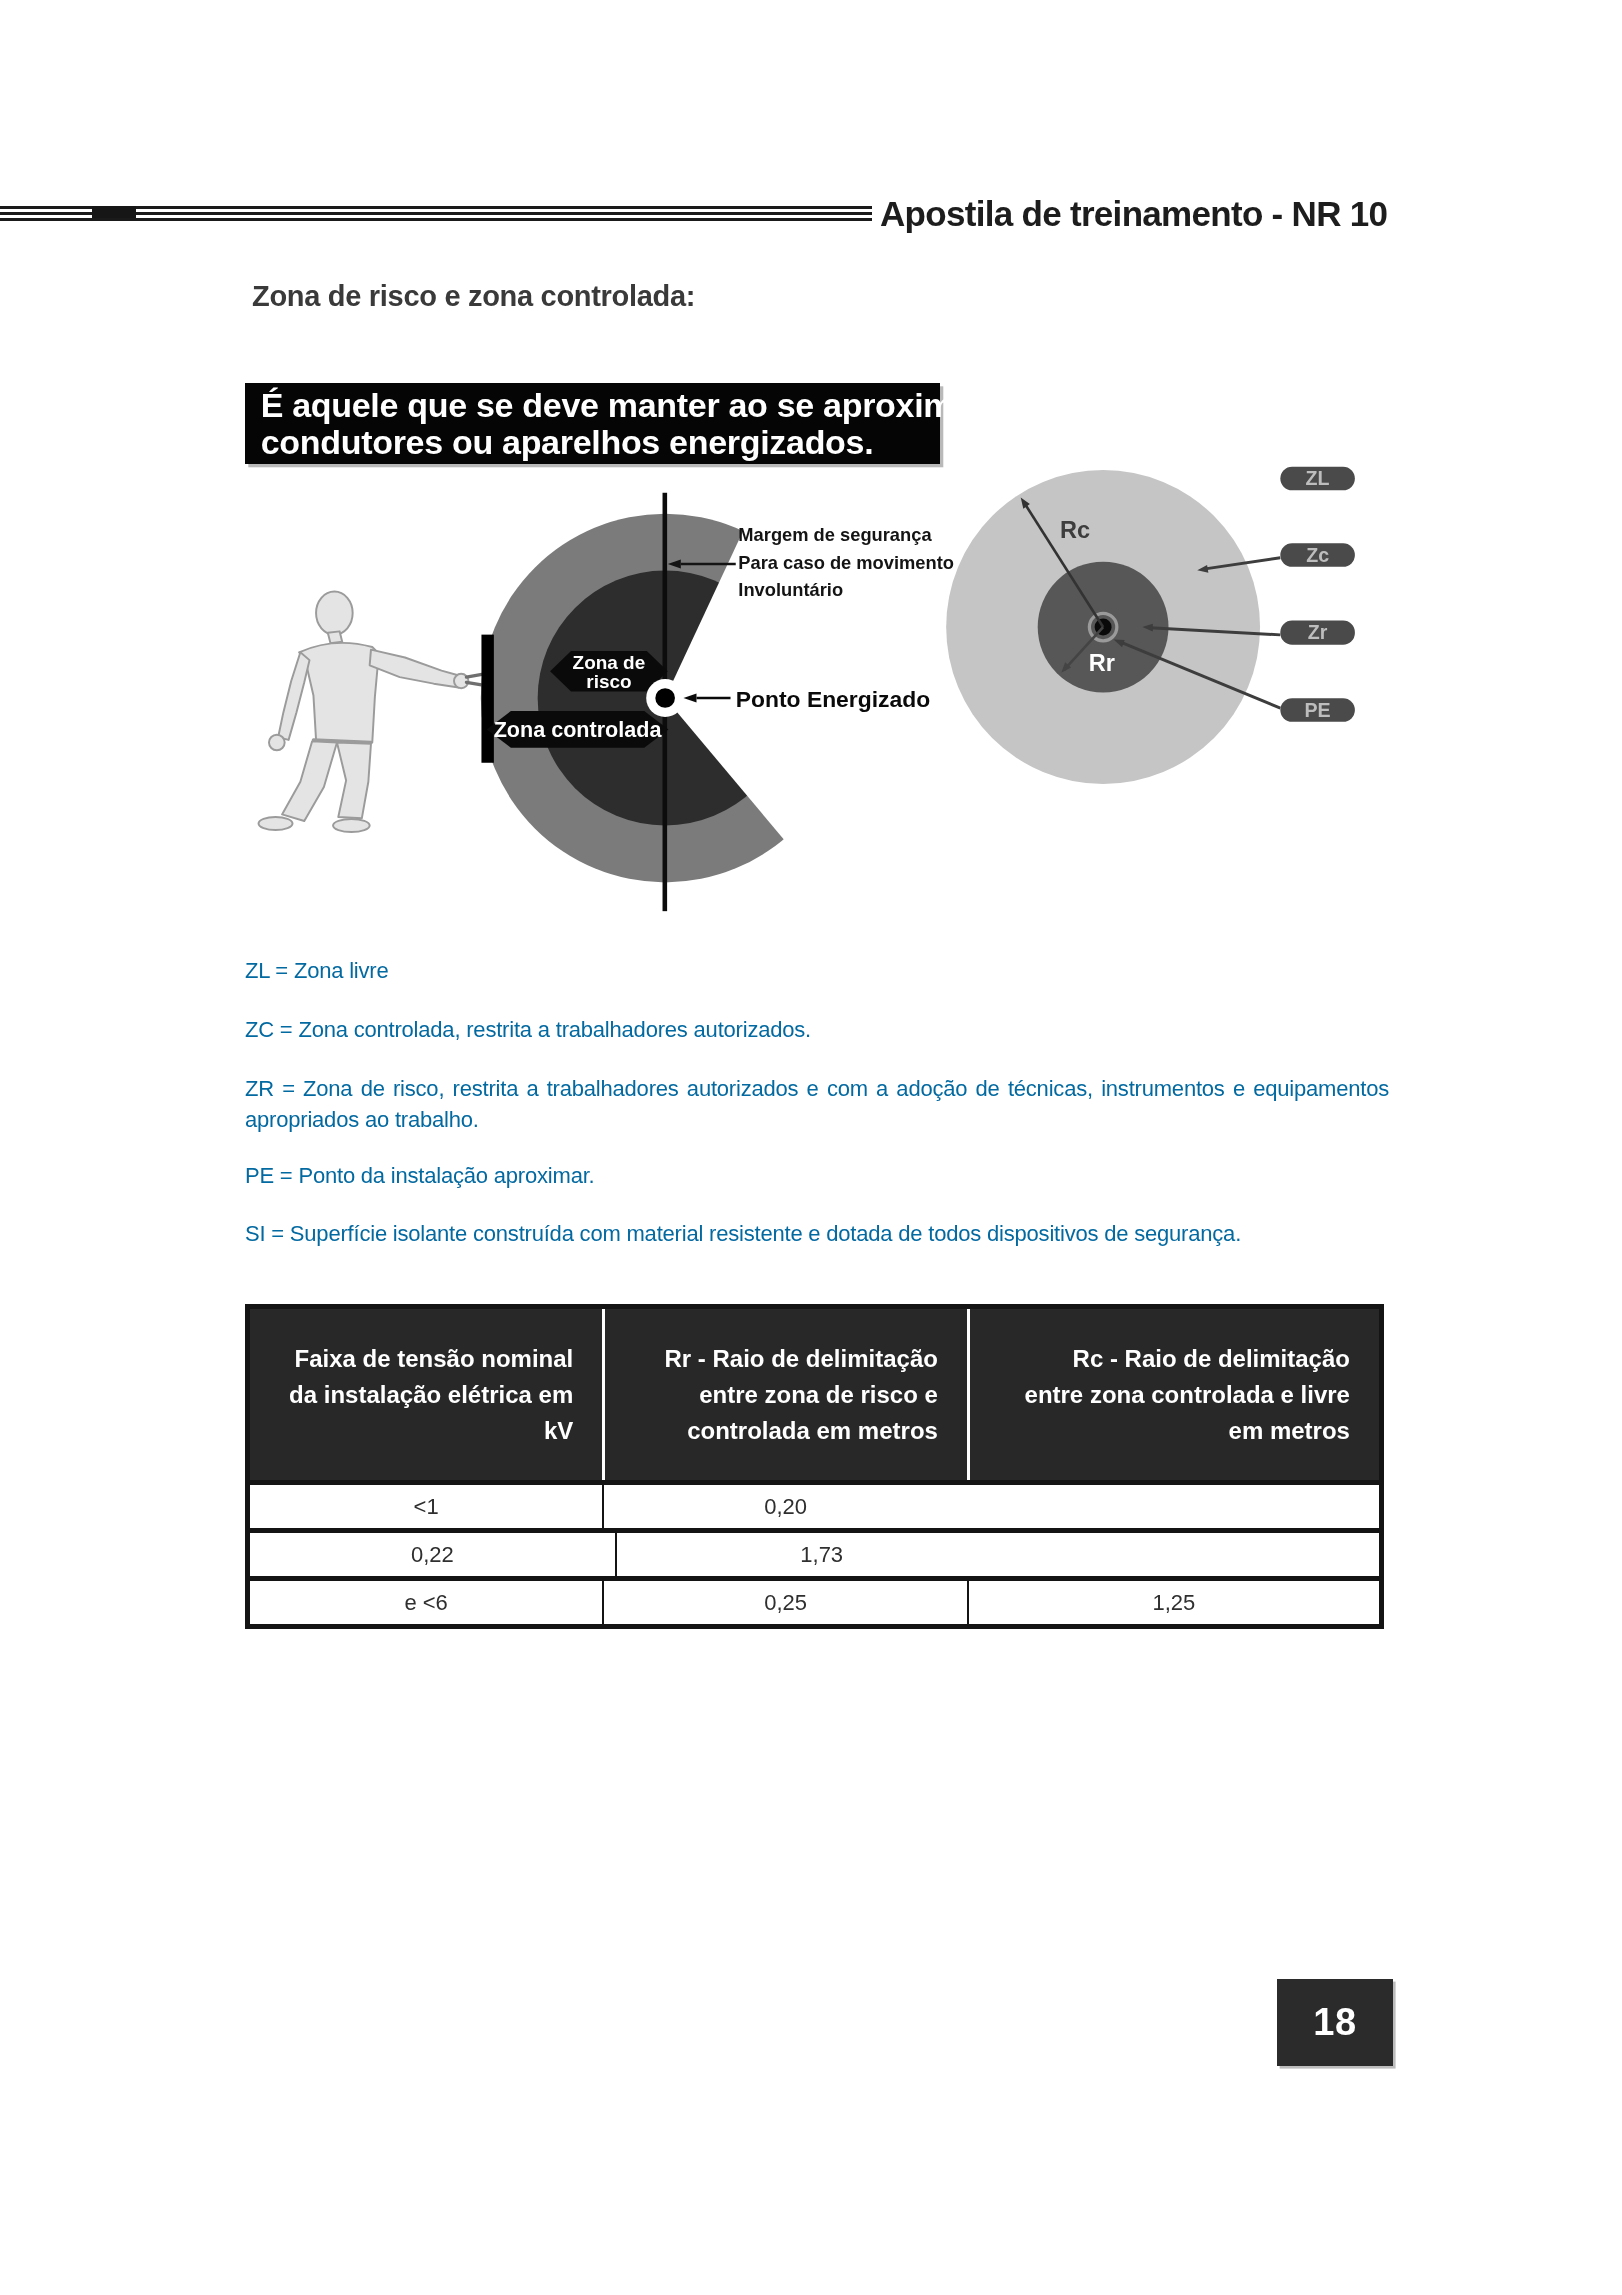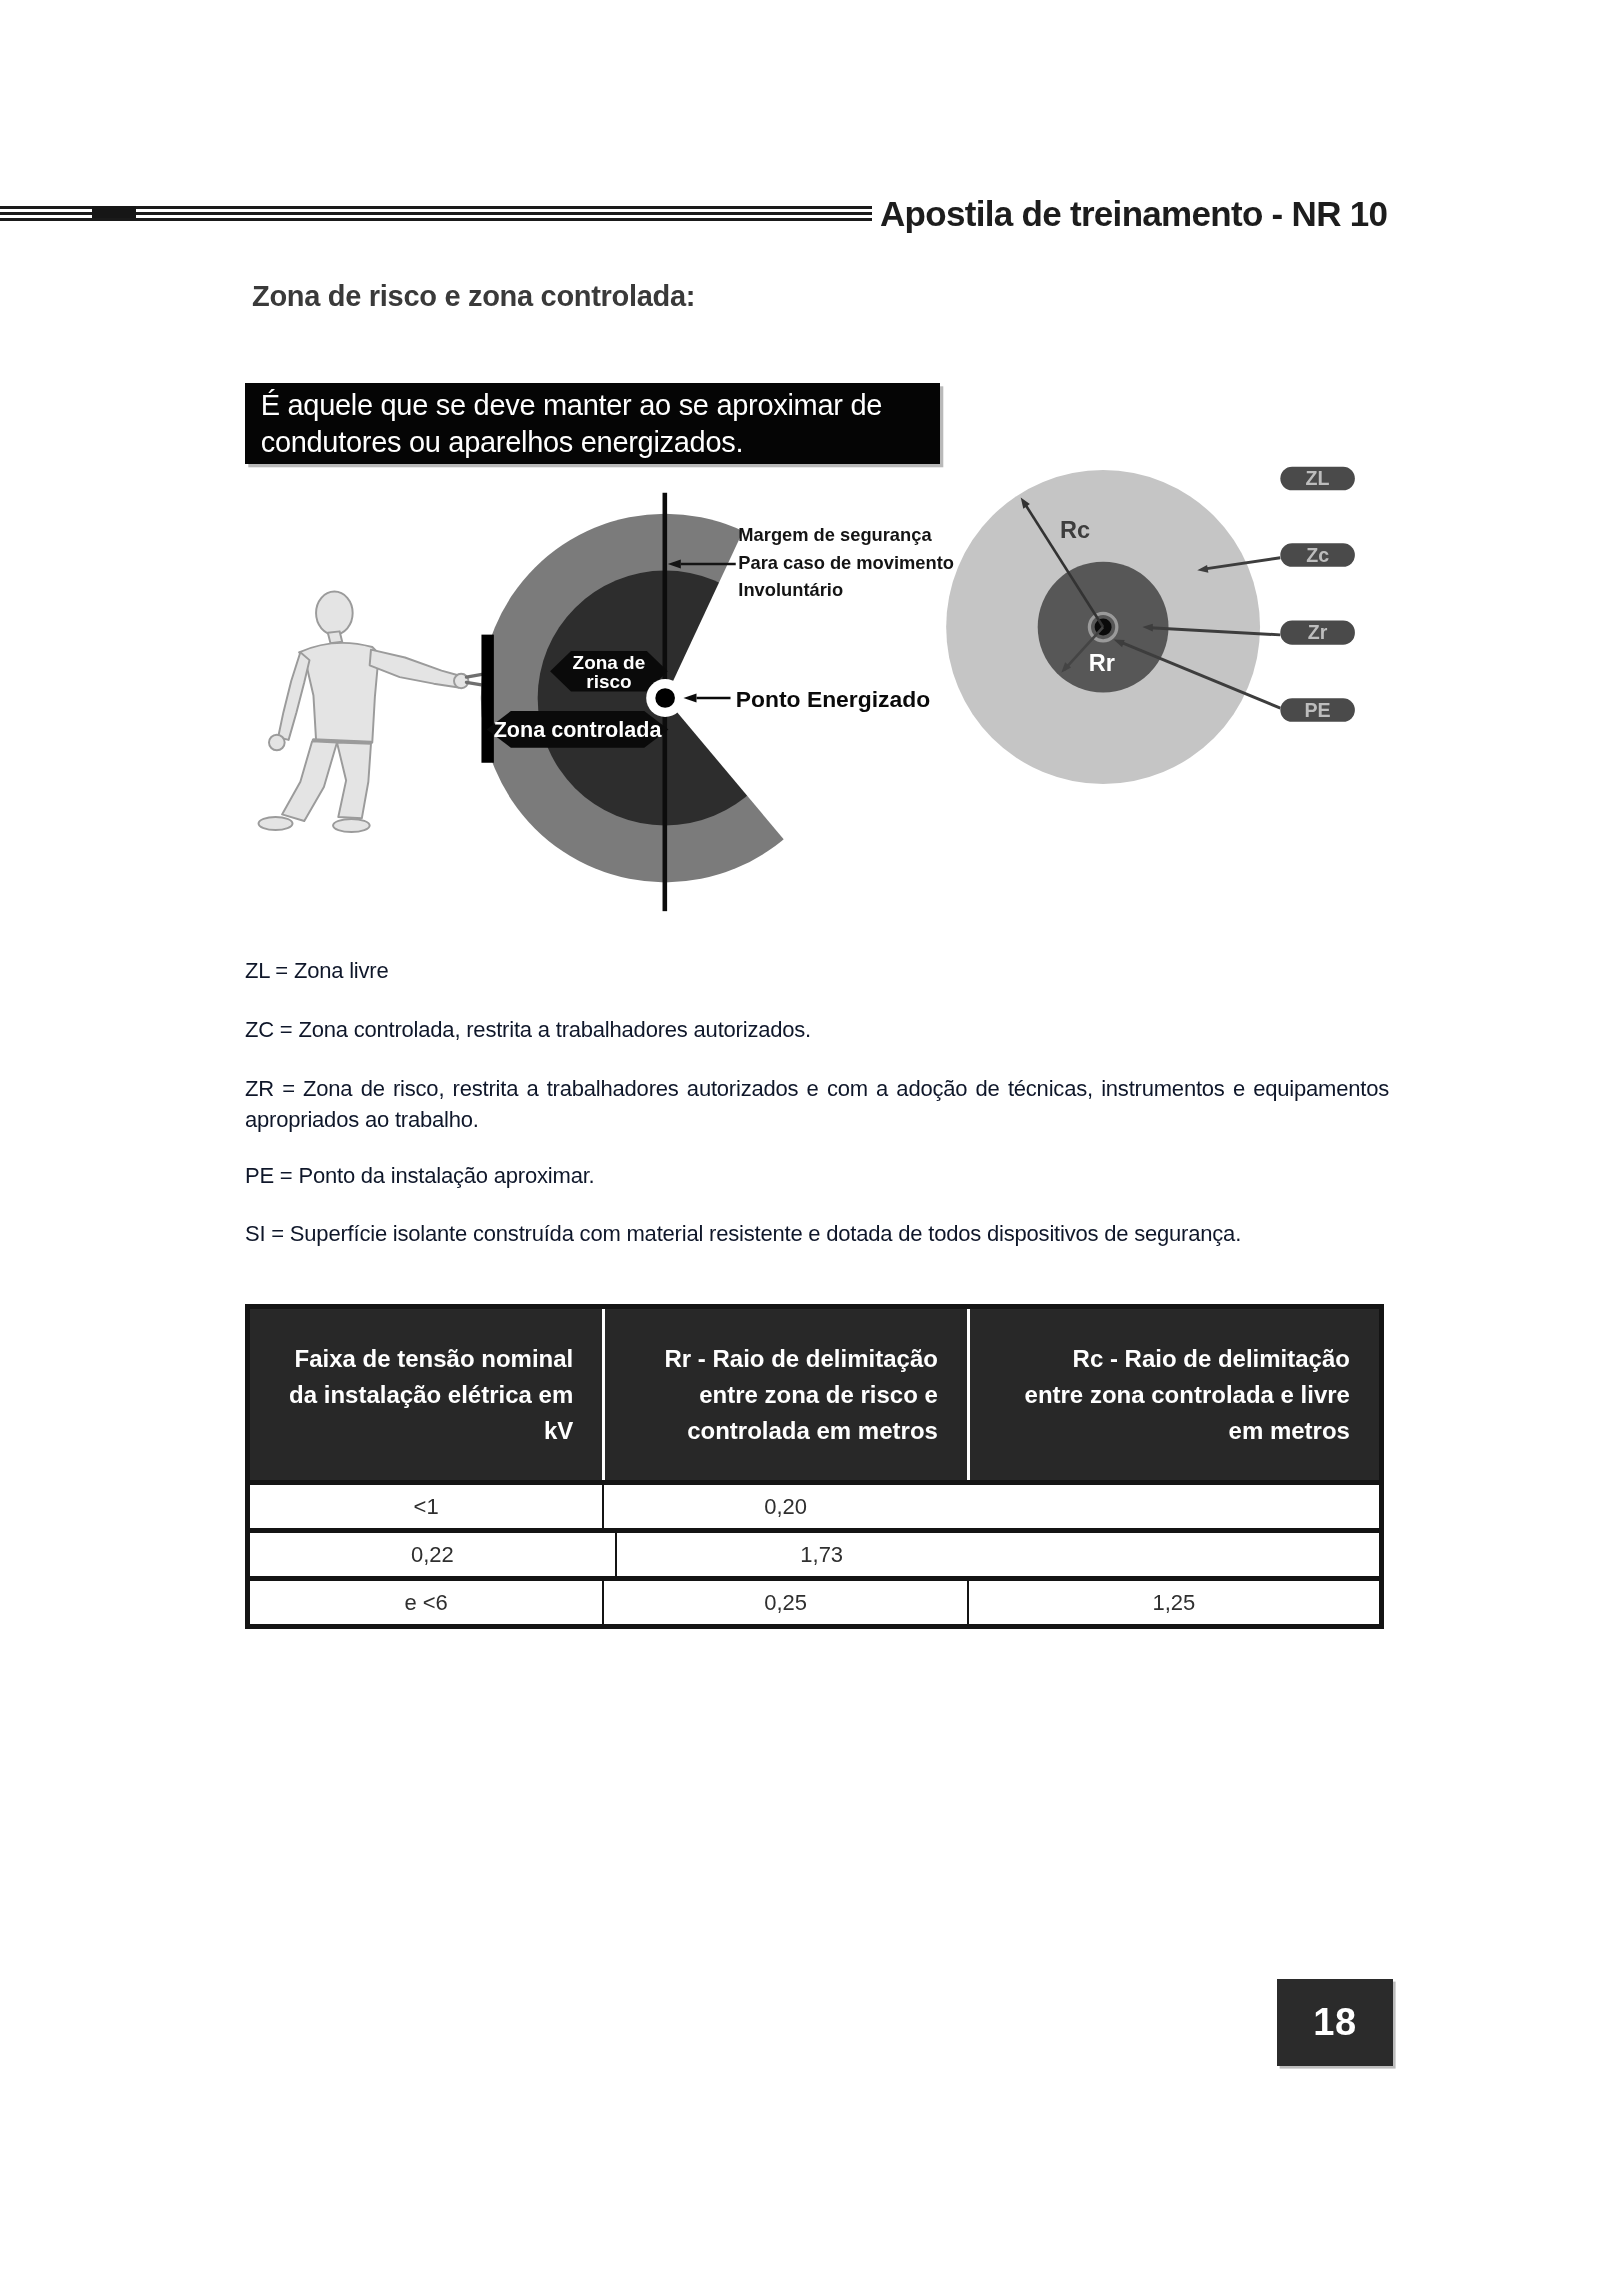--- a/index.html
+++ b/index.html
@@ -19,30 +19,30 @@
     position:absolute;left:252px;top:280px;font-size:29px;font-weight:bold;
     color:#3a3a3a;letter-spacing:-0.3px;white-space:nowrap;
   }
   
   .quote-banner{
     position:absolute;left:245px;top:383px;width:695px;height:81px;
     background:#050505;color:#ffffff;box-shadow:3.3px 3.3px 0 #b9b9b9;
     padding:0;
   }
   .quote-banner .line{
-    display:block;margin-left:15.7px;font-size:29px;font-weight:normal;
+    display:block;margin-left:15.7px;font-size:34px;font-weight:bold;
     line-height:37px;letter-spacing:-0.3px;white-space:nowrap;
   }
   .quote-banner .line:first-child{margin-top:3.9px;}
   
   .svg-abs{position:absolute;}
   svg text{font-family:"Liberation Sans",sans-serif;}
   
   .def{
-    position:absolute;left:245px;width:1144px;font-size:22px;color:#0f172a;
+    position:absolute;left:245px;width:1144px;font-size:22px;color:#0369a1;
     line-height:31px;letter-spacing:-0.2px;
   }
   .def.just{text-align:justify;}
   
   .zones-table{
     position:absolute;left:245px;top:1304px;width:1139px;
     border:5.9px solid #141414;background:#ffffff;box-sizing:border-box;
   }
   .thead{display:flex;border-bottom:5.9px solid #141414;background:#ffffff;}
   .th{

